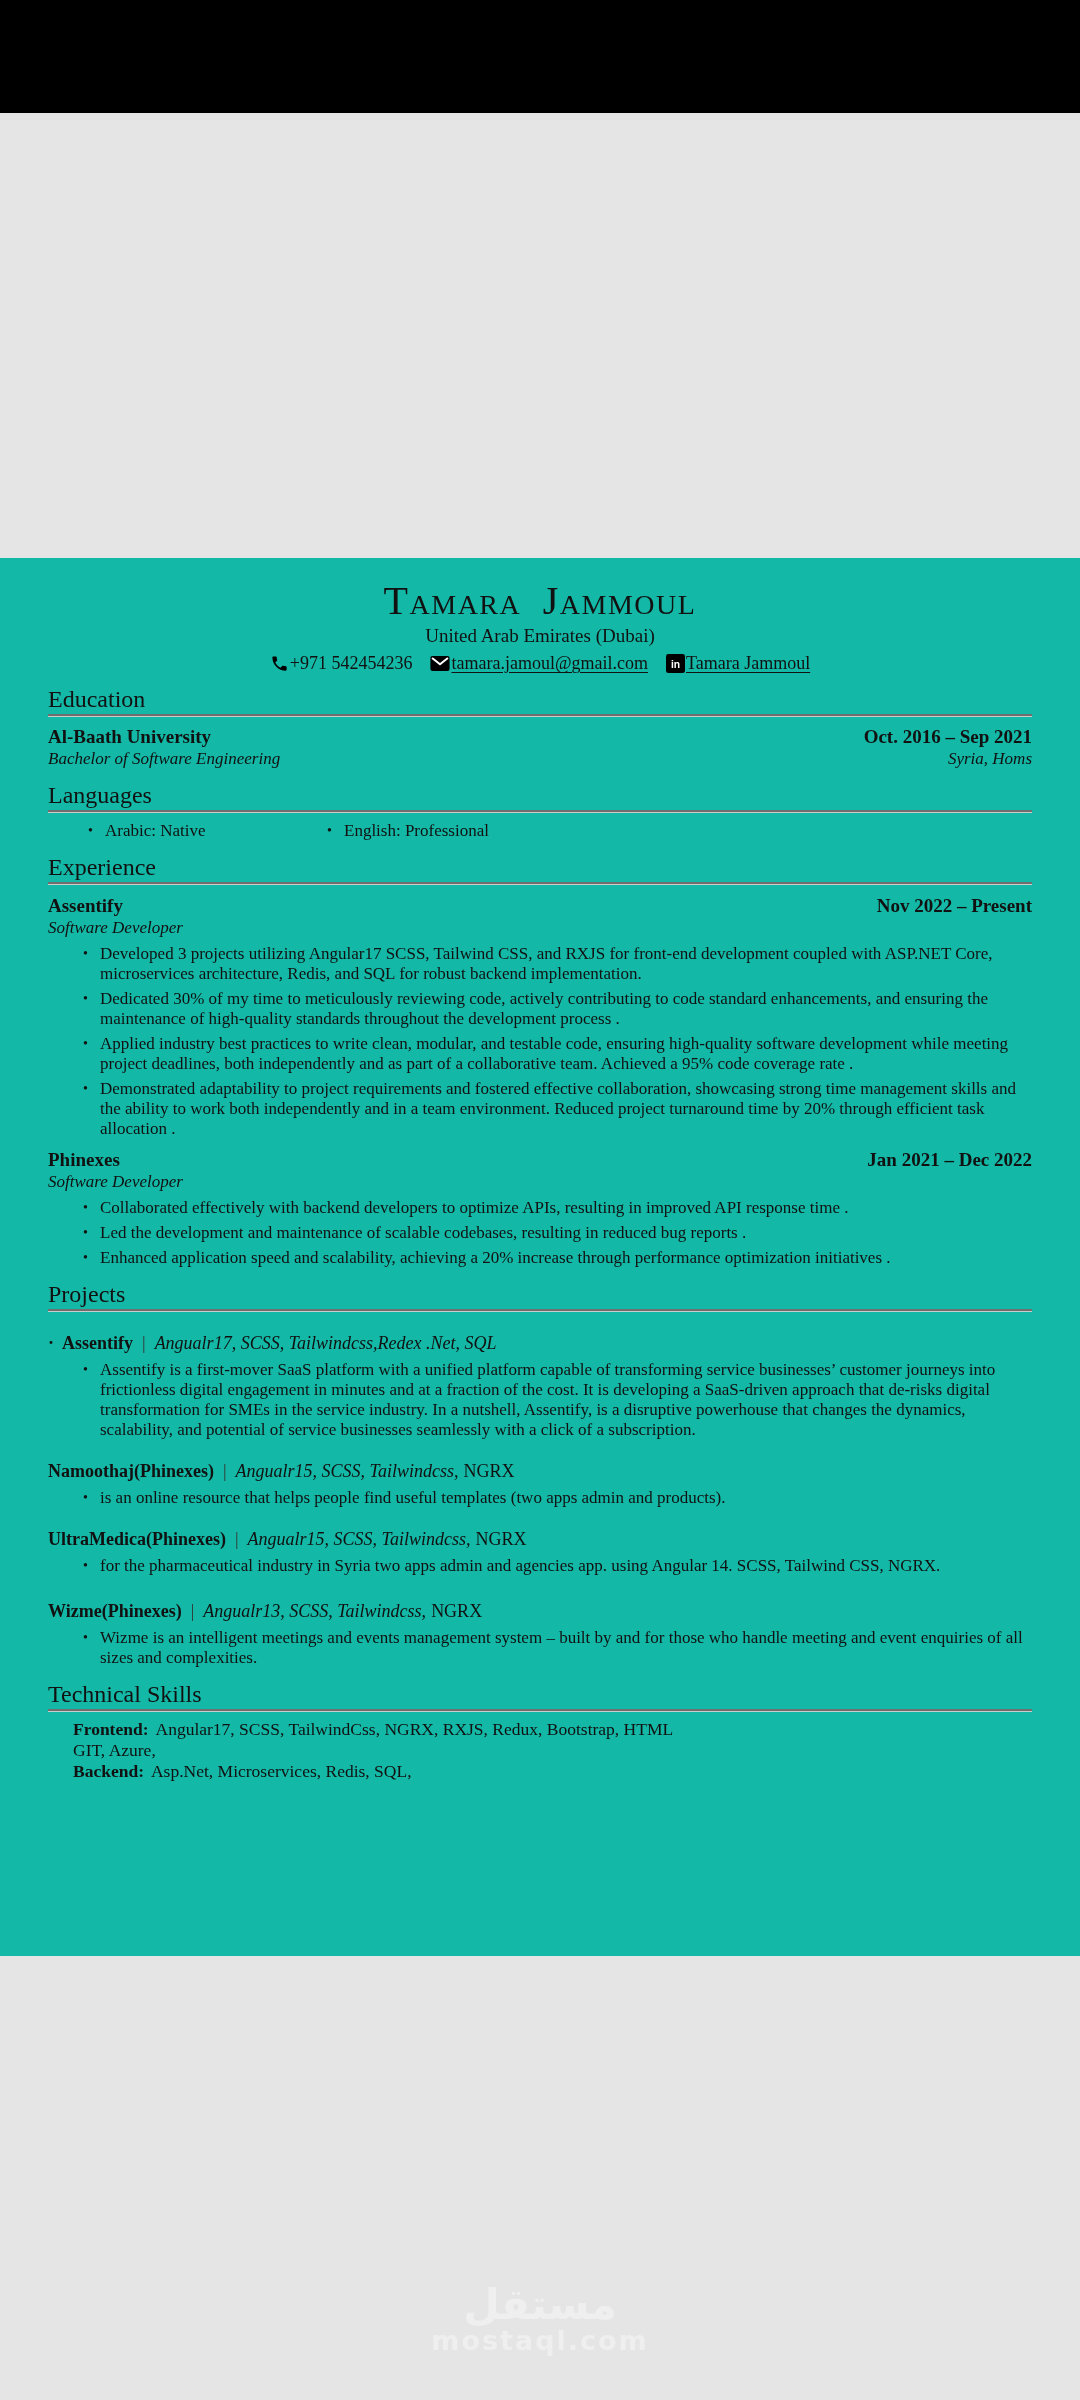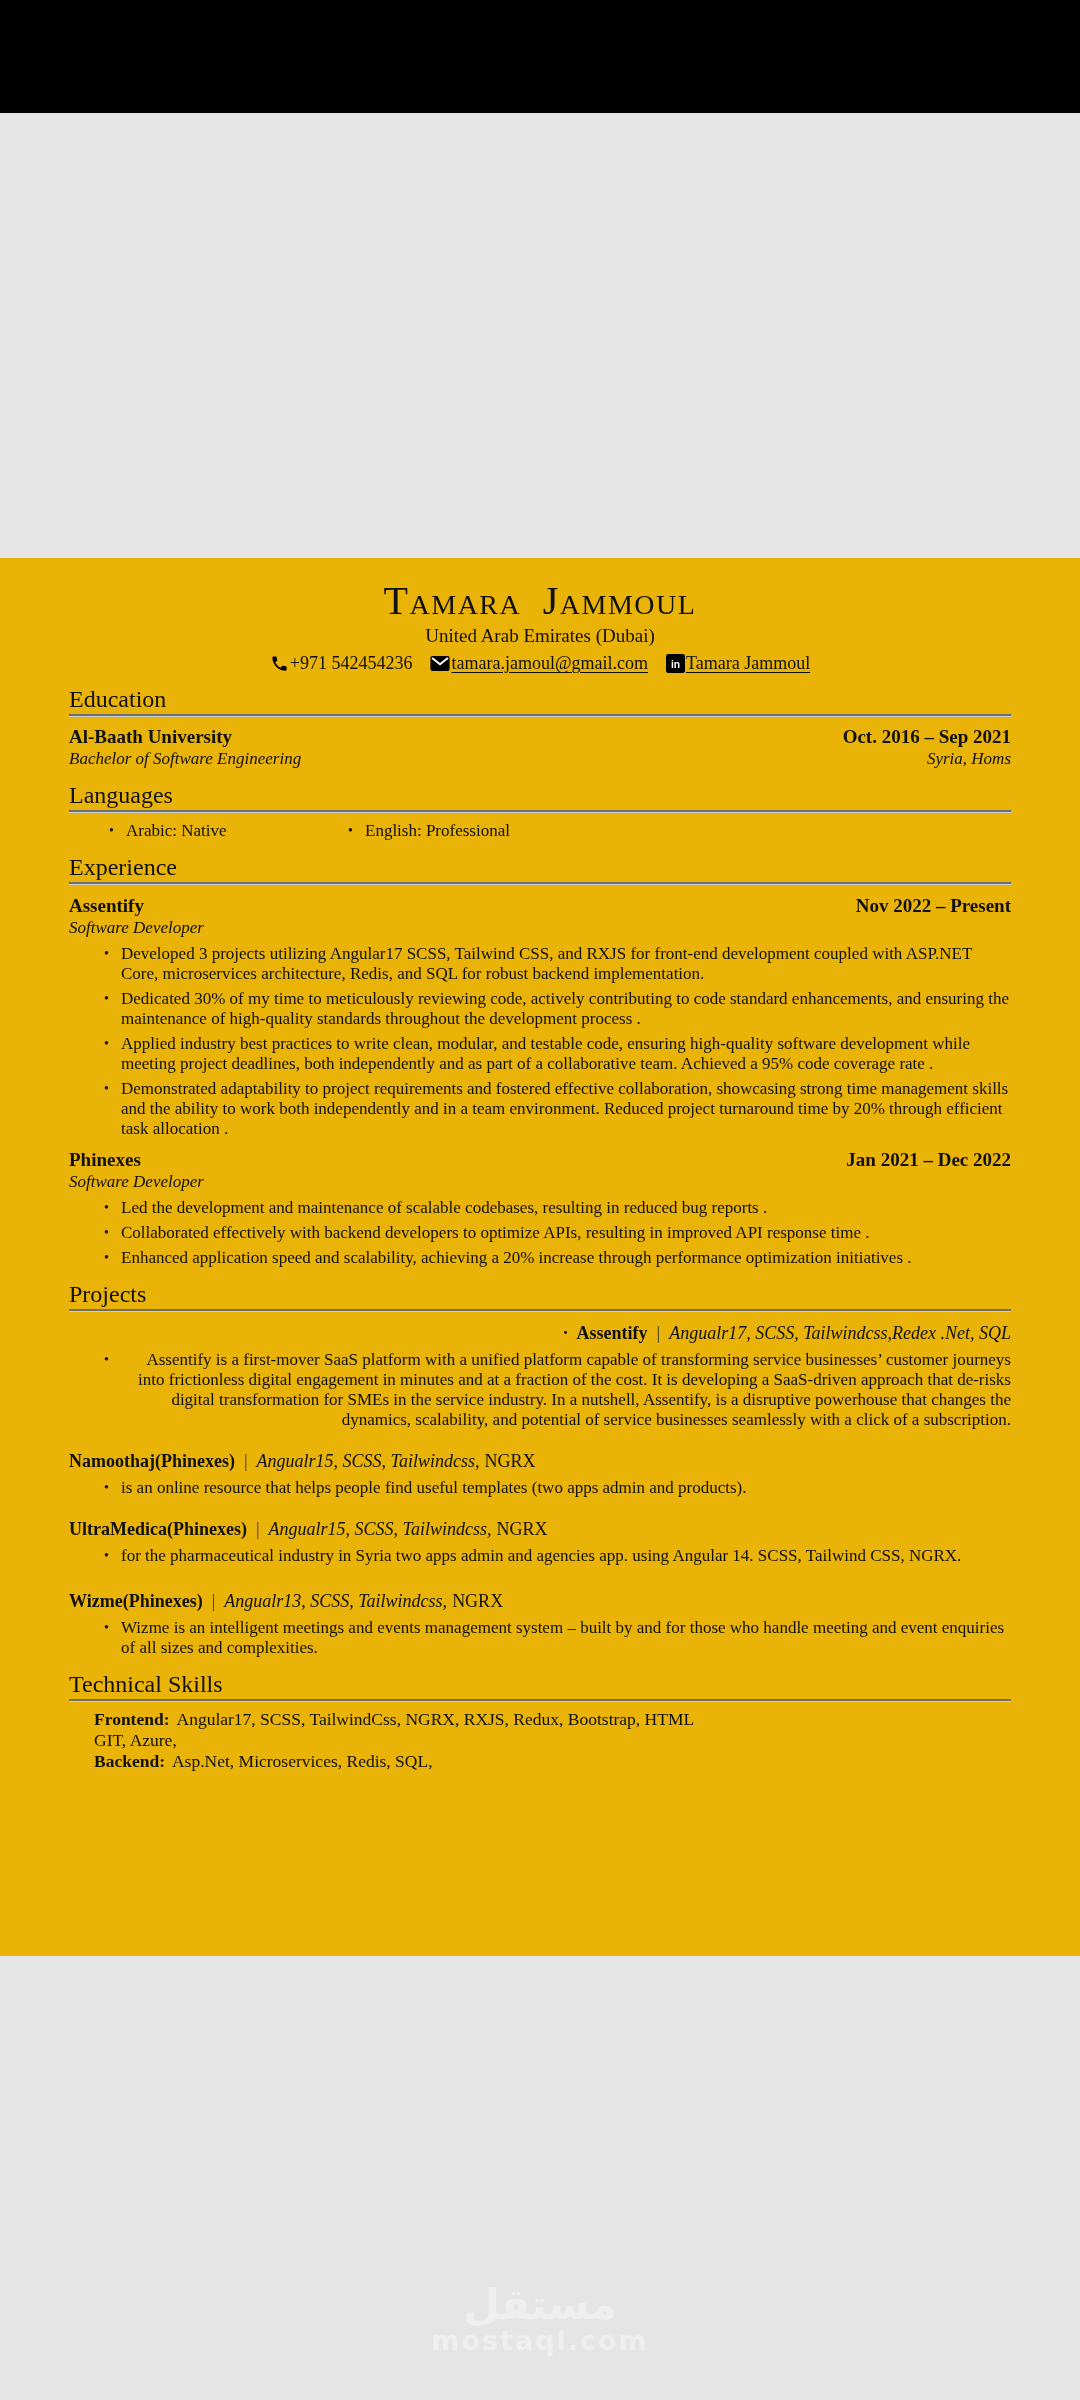--- a/index.html
+++ b/index.html
@@ -5,21 +5,21 @@
   html,body{margin:0;padding:0;}
   body{
     width:1080px;height:2400px;position:relative;overflow:hidden;
     background:#e5e5e5;color:#111;
     font-family:"Liberation Serif", serif;
   }
   .topbar{position:absolute;top:0;left:0;width:1080px;height:113px;background:#000;}
   .viewer{position:absolute;top:113px;left:0;width:1080px;height:2287px;}
   .page{
     position:absolute;top:445px;left:0;width:1080px;height:1398px;
-    background:#eab308;box-sizing:border-box;padding:20px 69px 0;
+    background:#14b8a6;box-sizing:border-box;padding:20px 48px 0;
     font-size:17px;line-height:20px;
   }
   
   .name{margin:0;text-align:center;font-weight:normal;font-variant:small-caps;
     font-size:40px;line-height:46px;letter-spacing:1.5px;word-spacing:10px;}
   .loc{text-align:center;font-size:19px;line-height:20px;margin-top:2px;}
   .contact{display:flex;justify-content:center;align-items:center;gap:18px;margin-top:7px;font-size:18px;}
   .citem{display:flex;align-items:center;gap:1px;}
   .citem svg{display:block;}
   .link{text-decoration:underline;text-underline-offset:3px;}
@@ -35,21 +35,21 @@
   .langs li:first-child{width:239px;}
   .langs li::before{content:"•";position:absolute;left:-17px;top:0;font-size:14px;}
   
   .job{margin-top:10px;}
   .role{font-style:italic;font-size:17px;line-height:20px;margin-top:1px;}
   .blist{list-style:none;margin:6px 0 0;padding:0 0 0 52px;}
   .blist li{position:relative;margin-bottom:5px;}
   .blist li::before{content:"•";position:absolute;left:-17px;top:0;font-size:14px;}
   
   .project{margin-top:20px;}
-  .project.first{margin-top:10px;text-align:right;}
+  .project.first{}
   .project.last{margin-top:24px;}
   .phead{font-size:18px;line-height:22px;}
   .phead .lead{font-weight:bold;margin-right:8px;}
   .phead .lead:empty{margin:0;}
   .phead .pname{font-weight:bold;}
   .phead .psep{margin:0 9px;color:#333;}
   .phead .pstack{font-style:italic;}
   .phead .ptail{margin-left:5px;}
   .phead .ptail:empty{margin:0;}
   
@@ -142,22 +142,22 @@
         </ul>
       </div>
 
       <div class="job">
         <div class="erow">
           <span>Phinexes</span>
           <span>Jan 2021 – Dec 2022</span>
         </div>
         <div class="role">Software Developer</div>
         <ul class="blist">
+          <li>Collaborated effectively with backend developers to optimize APIs, resulting in improved API response time .</li>
           <li>Led the development and maintenance of scalable codebases, resulting in reduced bug reports .</li>
-          <li>Collaborated effectively with backend developers to optimize APIs, resulting in improved API response time .</li>
           <li>Enhanced application speed and scalability, achieving a 20% increase through performance optimization initiatives .</li>
         </ul>
       </div>
     </div>
 
     <div class="section">
       <div class="sec-title">Projects</div>
       <div class="sec-rule"></div>
 
       <div class="project first">

